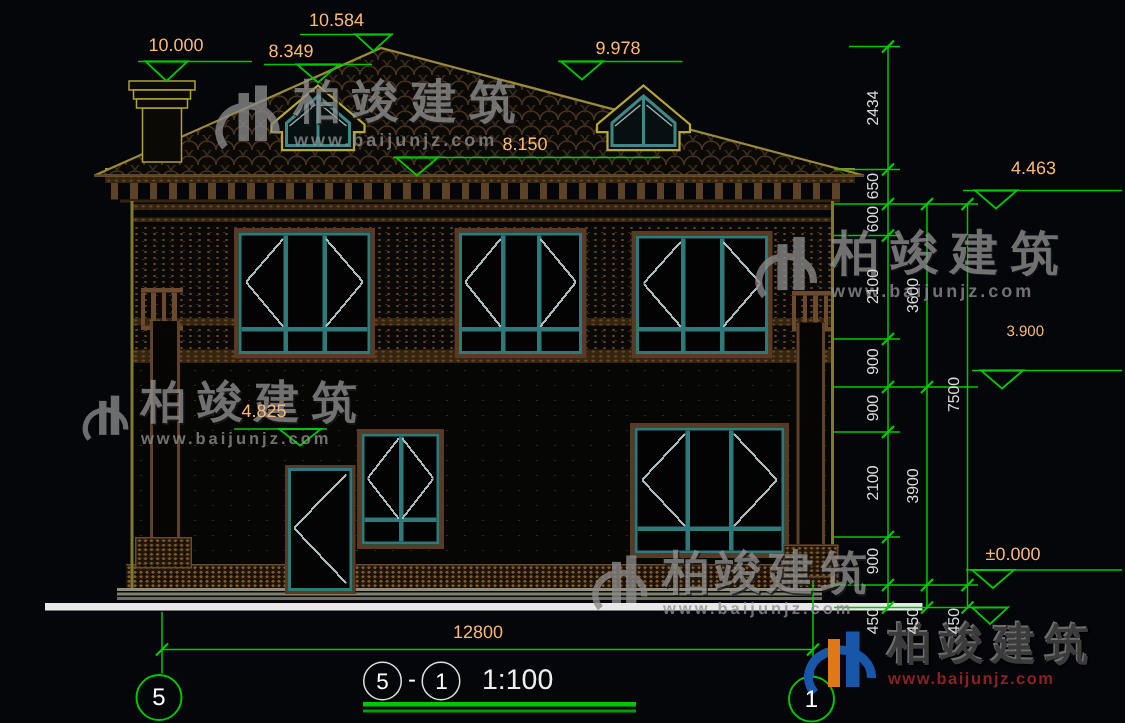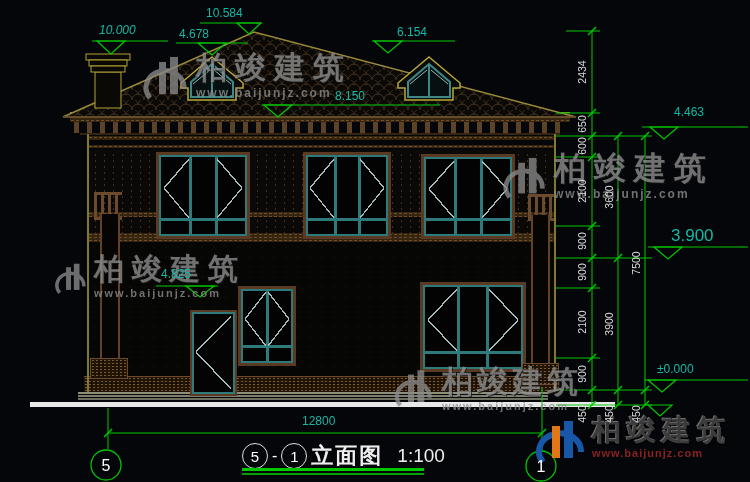--- a/index.html
+++ b/index.html
@@ -11,21 +11,21 @@
     background-image:radial-gradient(#63452a 0.8px,transparent 0.9px),radial-gradient(#3e3222 0.8px,transparent 0.9px);
     background-size:6px 4px,9px 6px;background-position:0 0,3px 2px;}
   .speck2{background-color:#221506;
     background-image:radial-gradient(#7a5a33 1px,transparent 1.1px),radial-gradient(#0e0803 1px,transparent 1.1px);
     background-size:4px 3px,5px 4px;}
   .bandspeck{background-color:#35240f;
     background-image:radial-gradient(#6f4f2a 1px,transparent 1.1px);background-size:5px 3px;}
   .ffwall{background-color:#060605;
     background-image:radial-gradient(#352a1d 0.7px,transparent 0.8px);background-size:12px 10px;}
   
-  .txt{color:#14b8a6;font-size:11px;line-height:12px;white-space:nowrap;}
+  .txt{color:#fdba74;font-size:11px;line-height:12px;white-space:nowrap;}
   .vdim{width:56px;height:12px;text-align:center;transform:rotate(-90deg);
     color:#dcdcdc;font-size:10.5px;line-height:12px;white-space:nowrap;}
   
   .win{border:3px solid #5a3a22;background:#030303;}
   .win-in{position:absolute;inset:0;border:2px solid #2e7a7a;}
   .mv{position:absolute;top:0;bottom:0;width:3px;background:#2e7a7a;}
   .mh{position:absolute;left:0;right:0;height:3px;background:#2e7a7a;}
   .pane{position:absolute;top:2%;}
   .pane i{position:absolute;left:0;right:0;display:block;}
   .d1{top:0;height:50%;background:linear-gradient(to bottom right,transparent calc(50% - .7px),#a8bcbc calc(50% - .7px) calc(50% + .7px),transparent calc(50% + .7px));}
@@ -327,26 +327,26 @@
       <rect x="18" y="10" width="8" height="32" fill="#e07818"></rect>
       <rect x="30" y="5" width="9" height="37" fill="#1857a8"></rect>
     </svg>
     <div>
       <div class="brand-name" style="font-size:29px;letter-spacing:6px;">柏竣建筑</div>
       <div class="brand-url" style="font-size:11px;">www.baijunjz.com</div>
     </div>
   </div>
 
   <div class="abs txt" style="left:206px;top:7px;font-size:12px;">10.584</div>
-  <div class="abs txt" style="left:99px;top:24px;font-size:12px;font-style:italic;">10.000</div>
-  <div class="abs txt" style="left:179px;top:28px;font-size:12px;">4.678</div>
-  <div class="abs txt" style="left:397px;top:26px;font-size:12px;">6.154</div>
+  <div class="abs txt" style="left:99px;top:24px;font-size:12px;">10.000</div>
+  <div class="abs txt" style="left:179px;top:28px;font-size:12px;">8.349</div>
+  <div class="abs txt" style="left:397px;top:26px;font-size:12px;">9.978</div>
   <div class="abs txt" style="left:287px;top:90px;font-size:12px;margin-left:48px;">8.150</div>
   <div class="abs txt" style="left:674px;top:106px;font-size:12px;">4.463</div>
-  <div class="abs txt" style="left:671px;top:230px;font-size:17px;">3.900</div>
+  <div class="abs txt" style="left:671px;top:216px;font-size:10px;">3.900</div>
   <div class="abs txt" style="left:657px;top:363px;font-size:12px;">±0.000</div>
   <div class="abs txt" style="left:161px;top:268px;font-size:12px;">4.825</div>
 
   <div class="abs txt" style="left:302px;top:415px;font-size:12px;">12800</div>
 
   <div class="abs vdim" style="left:554px;top:66px;">2434</div>
   <div class="abs vdim" style="left:554px;top:118px;">650</div>
   <div class="abs vdim" style="left:554px;top:140px;">600</div>
   <div class="abs vdim" style="left:554px;top:185px;">2100</div>
   <div class="abs vdim" style="left:554px;top:235px;">900</div>
@@ -362,19 +362,18 @@
   <div class="abs vdim" style="left:608px;top:257px;">7500</div>
   <div class="abs vdim" style="left:608px;top:408px;">450</div>
 
   <div class="abs bubble-num" style="left:99px;top:457px;width:14px;">5</div>
   <div class="abs bubble-num" style="left:534px;top:458px;width:14px;">1</div>
 
   <div class="abs titlebar" style="left:242px;top:441px;">
     <span class="circ">5</span>
     <span style="font-size:16px;color:#fff;">-</span>
     <span class="circ">1</span>
-    <span style="font-size:22px;letter-spacing:2px;font-weight:bold;">立面图</span>
     <span style="font-size:19px;margin-left:10px;">1:100</span>
   </div>
   <div class="abs" style="left:242px;top:468px;width:182px;height:3px;background:#00c800;"></div>
   <div class="abs" style="left:242px;top:473px;width:182px;height:1.5px;background:#00a000;"></div>
 
 </div>
 
 </body></html>

